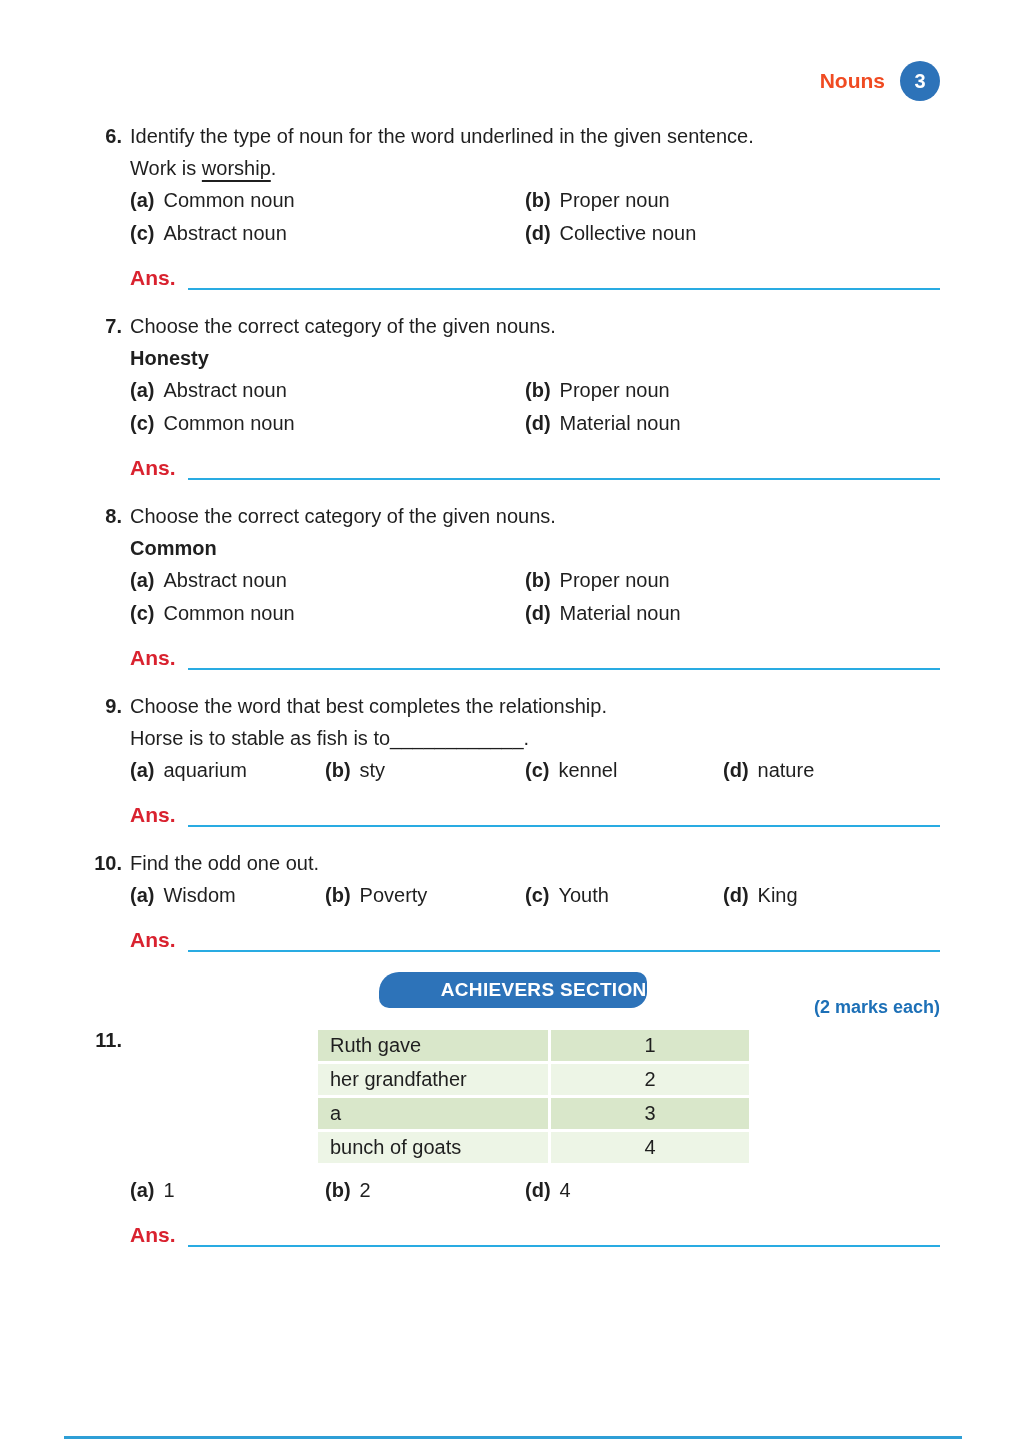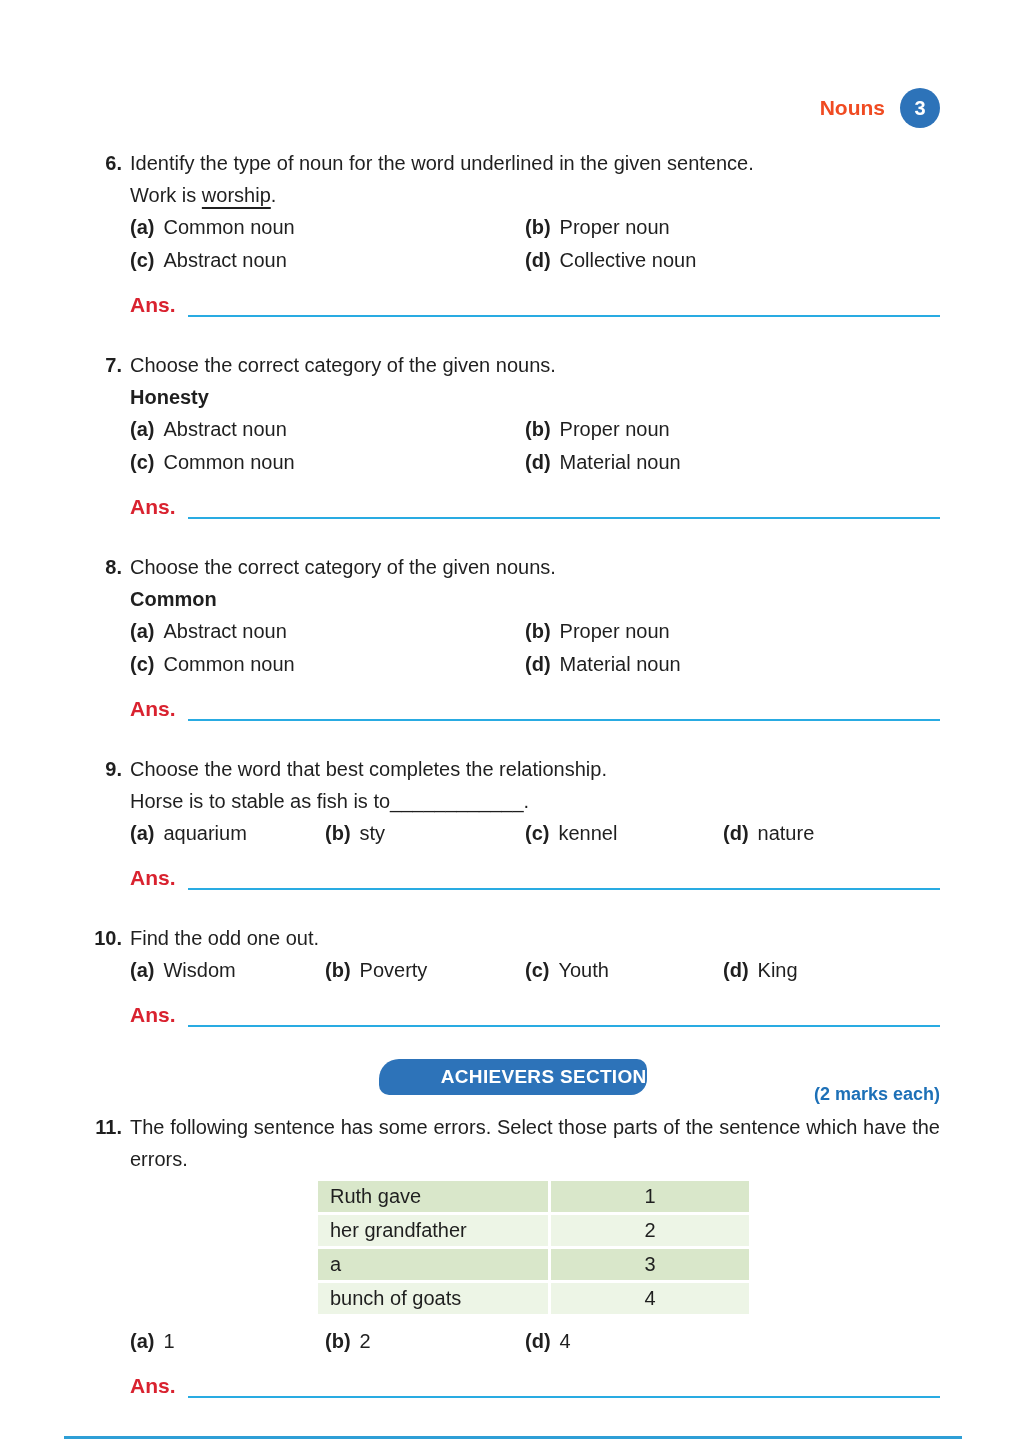--- a/index.html
+++ b/index.html
@@ -5,21 +5,21 @@
   * { margin: 0; padding: 0; box-sizing: border-box; }
   html, body { background: #ffffff; }
   .page {
     position: relative;
     width: 1024px; height: 1440px;
     margin: 0 auto;
     background: #ffffff;
     font-family: "Liberation Sans", sans-serif;
     font-size: 20px;
     color: #1f1f1f;
-    padding: 88px 84px 0 85px;
+    padding: 61px 84px 0 85px;
     overflow: hidden;
   }
 
   
   .header { display: flex; justify-content: flex-end; align-items: center; gap: 15px; margin-bottom: 19px; }
   .chapter-title { color: #f04b22; font-weight: bold; font-size: 21px; }
   .page-circle {
     width: 40px; height: 40px; border-radius: 50%;
     background: #2d73b9; color: #ffffff;
     font-weight: bold; font-size: 20px;
@@ -35,21 +35,21 @@
   .q-text.justify { text-align: justify; }
   .q-sentence { line-height: 32px; }
   .q-subject { line-height: 32px; font-weight: bold; }
   .u { text-decoration: underline; text-decoration-thickness: 2px; text-underline-offset: 5px; }
 
   .options { display: grid; line-height: 33px; }
   .options.cols-2 { grid-template-columns: 395px auto; }
   .options.cols-4 { grid-template-columns: 195px 200px 198px auto; }
   .opt-label { font-weight: bold; margin-right: 9px; }
 
-  .ans-row { display: flex; align-items: flex-end; margin: 10px 0 20px; height: 30px; }
+  .ans-row { display: flex; align-items: flex-end; margin: 10px 0 8px; height: 30px; }
   .ans-label { color: #d9222f; font-weight: bold; font-size: 21px; }
   .ans-line { flex: 1; margin-left: 12px; border-bottom: 2.5px solid #29abe2; height: 24px; }
 
   
   .achievers-row { position: relative; height: 46px; margin: 10px 0 6px; }
   .achievers-banner {
     position: absolute; left: 50%; transform: translateX(-50%); top: 0;
     width: 268px; height: 36px;
     background: #2d73b9; color: #ffffff;
     font-weight: bold; font-size: 19px; letter-spacing: 0.3px;
@@ -199,21 +199,20 @@
       <span>ACHIEVERS SECTION</span>
     </div>
     <span class="marks-note">(2 marks each)</span>
   </div>
 
 
   <section class="question">
     <div class="q-row">
       <span class="q-num">11.</span>
       <div class="q-body">
-        <div class="q-text justify">The following sentence has some errors. Select those parts of the sentence which have the errors.</div>
         <table class="error-table">
           <tbody>
             <tr class="row-dark">
               <td class="cell-part">Ruth gave</td>
               <td class="cell-num">1</td>
             </tr>
             <tr class="row-light">
               <td class="cell-part">her grandfather</td>
               <td class="cell-num">2</td>
             </tr>

